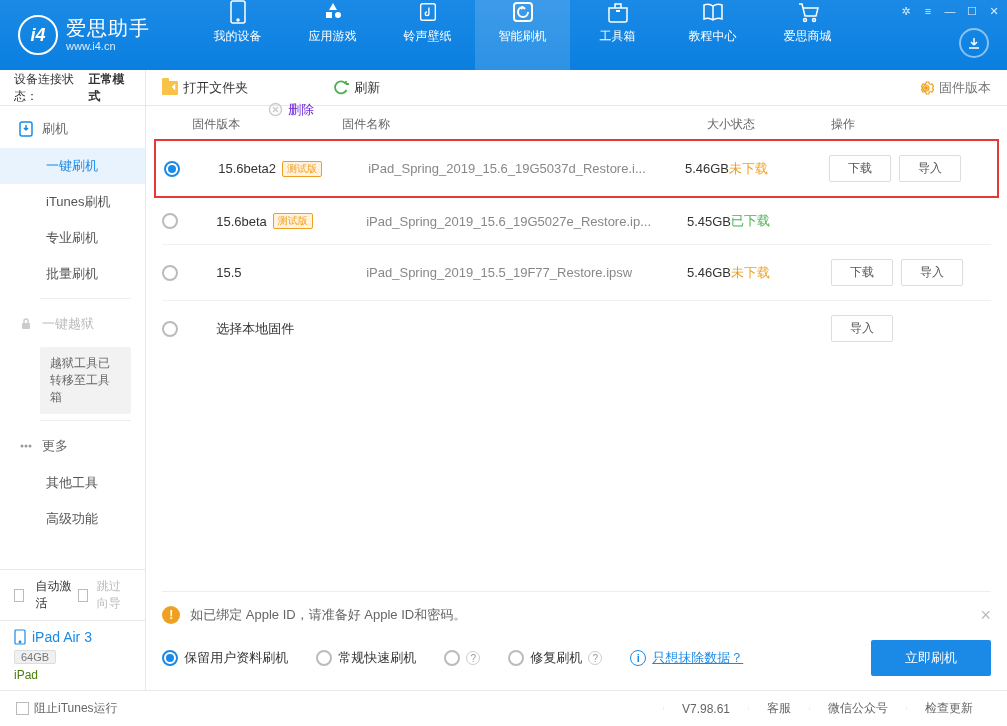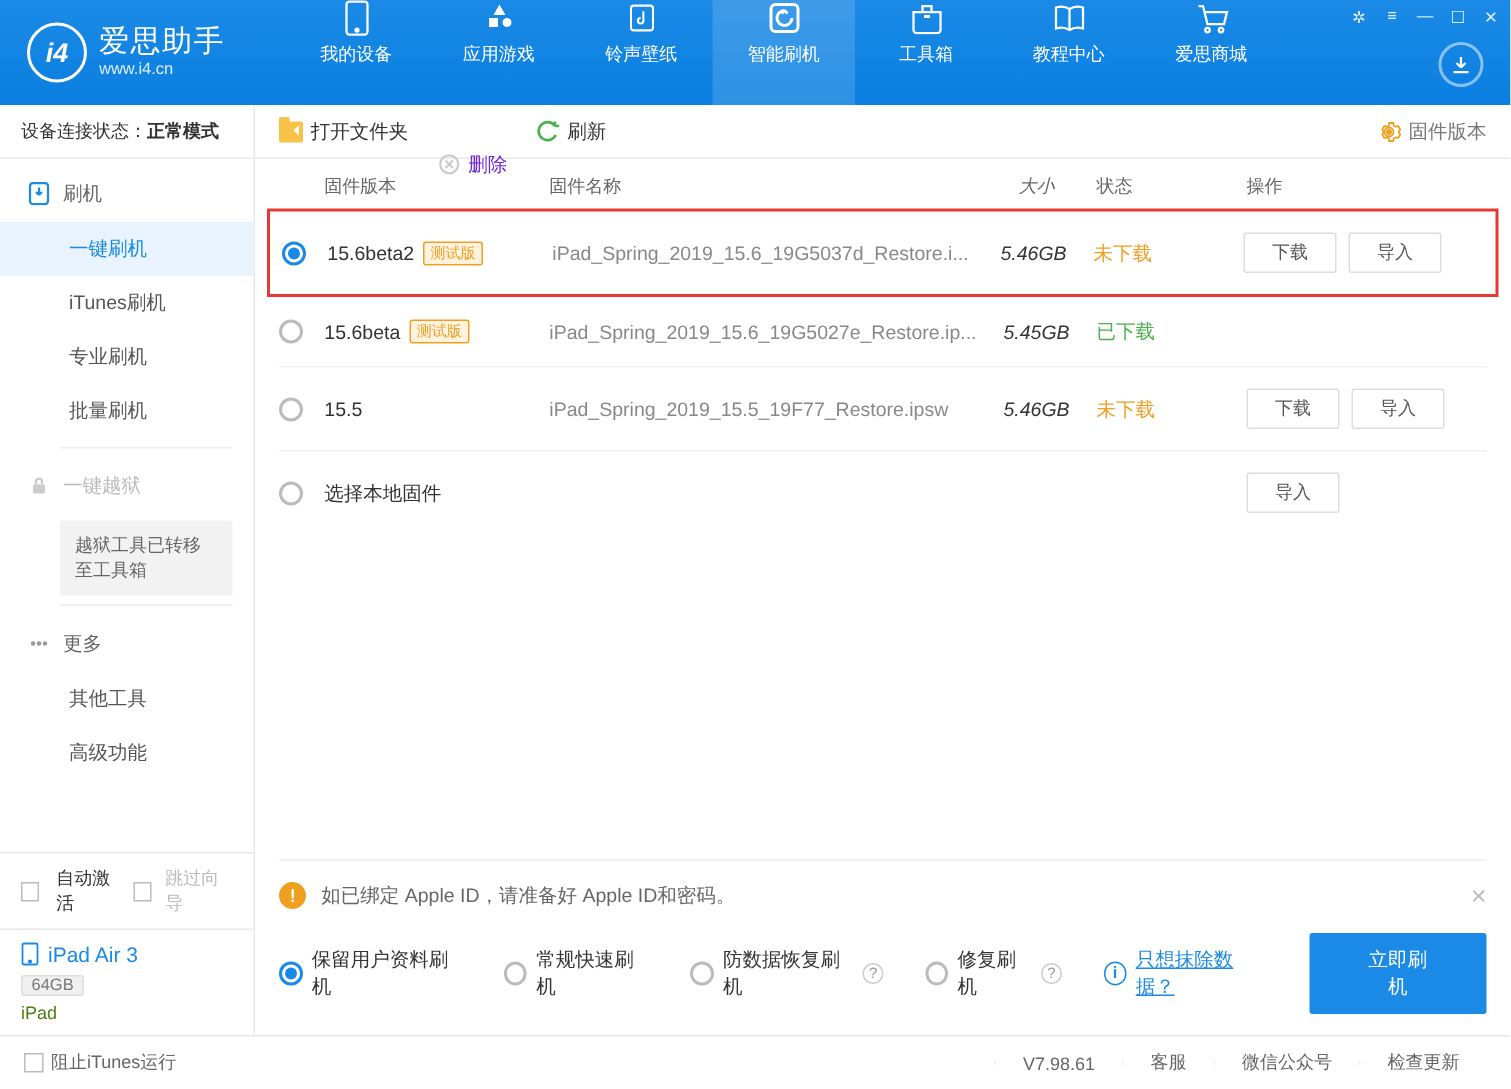--- a/index.html
+++ b/index.html
@@ -49,31 +49,31 @@
 .tool-btn.settings { margin-left: auto; color: #777; }
 .tool-btn.settings .i { color: #f0a020; }
 .fold-ic { width: 16px; height: 14px; background: #f8c346; border-radius: 1px; position: relative; }
 .fold-ic:before { content:''; position:absolute; top:-3px; left:0; width:7px; height:4px; background:#f8c346; border-radius:1px 1px 0 0;}
 .fold-ic:after { content:''; position:absolute; inset:2px; border-right:5px solid #fff; border-top:5px solid transparent; border-bottom:5px solid transparent; left:auto; right:2px; top:1px; width:0; height:0; transform:scale(.7);}
 
 .cols { display: flex; padding: 10px 16px 6px; font-size: 12px; color: #666; }
 .c-sel { width: 30px; }
 .c-ver { width: 150px; }
 .c-name { flex: 1; }
-.c-size { width: 80px; text-align: center; font-style: italic; }
+.c-size { width: 80px; text-align: right; }
 .c-status { width: 100px; }
 .c-act { width: 160px; }
 
 .rows { flex: 1; position: relative; }
 .row { display: flex; align-items: center; padding: 14px 16px; font-size: 13px; }
 .row.hl { border: 2px solid #e53935; margin: 0 8px; padding: 14px 8px; }
 .radio { width: 16px; height: 16px; border: 2px solid #bbb; border-radius: 50%; display: flex; align-items: center; justify-content: center; }
 .radio.on { border-color: #1b8ae6; }
 .radio.on:after { content: ''; width: 8px; height: 8px; background: #1b8ae6; border-radius: 50%; }
-.ver-cell { display: flex; align-items: center; gap: 6px; }
+.ver-cell { display: flex; align-items: center; gap: 6px; margin-left: 24px; }
 .beta-tag { background: #fff3e0; color: #f0a020; border: 1px solid #f0a020; font-size: 10px; padding: 0 4px; border-radius: 2px; }
 .fname { color: #888; }
 .st-not { color: #f0a020; }
 .st-done { color: #4caf50; }
 .act-btns { display: flex; gap: 8px; }
 .btn { border: 1px solid #ddd; background: #fff; padding: 4px 18px; font-size: 12px; cursor: pointer; border-radius: 2px; color: #555; }
 .row-div { height: 1px; background: #f0f0f0; margin: 0 16px; }
 
 
 .notice { margin: 0 16px; border-top: 1px solid #eee; padding: 14px 0 8px; display: flex; align-items: center; gap: 10px; font-size: 13px; color: #666; position: relative; }
@@ -369,21 +369,20 @@
       <div class="opt">
         <span class="radio on"></span>
         <span>保留用户资料刷机</span>
       </div>
       <div class="opt">
         <span class="radio"></span>
         <span>常规快速刷机</span>
       </div>
       <div class="opt">
         <span class="radio"></span>
-        <span>防数据恢复刷机</span>
         <span class="q">?</span>
       </div>
       <div class="opt">
         <span class="radio"></span>
         <span>修复刷机</span>
         <span class="q">?</span>
       </div>
       <div class="opt">
         <span class="info-i">i</span>
         <span class="link">只想抹除数据？</span>

